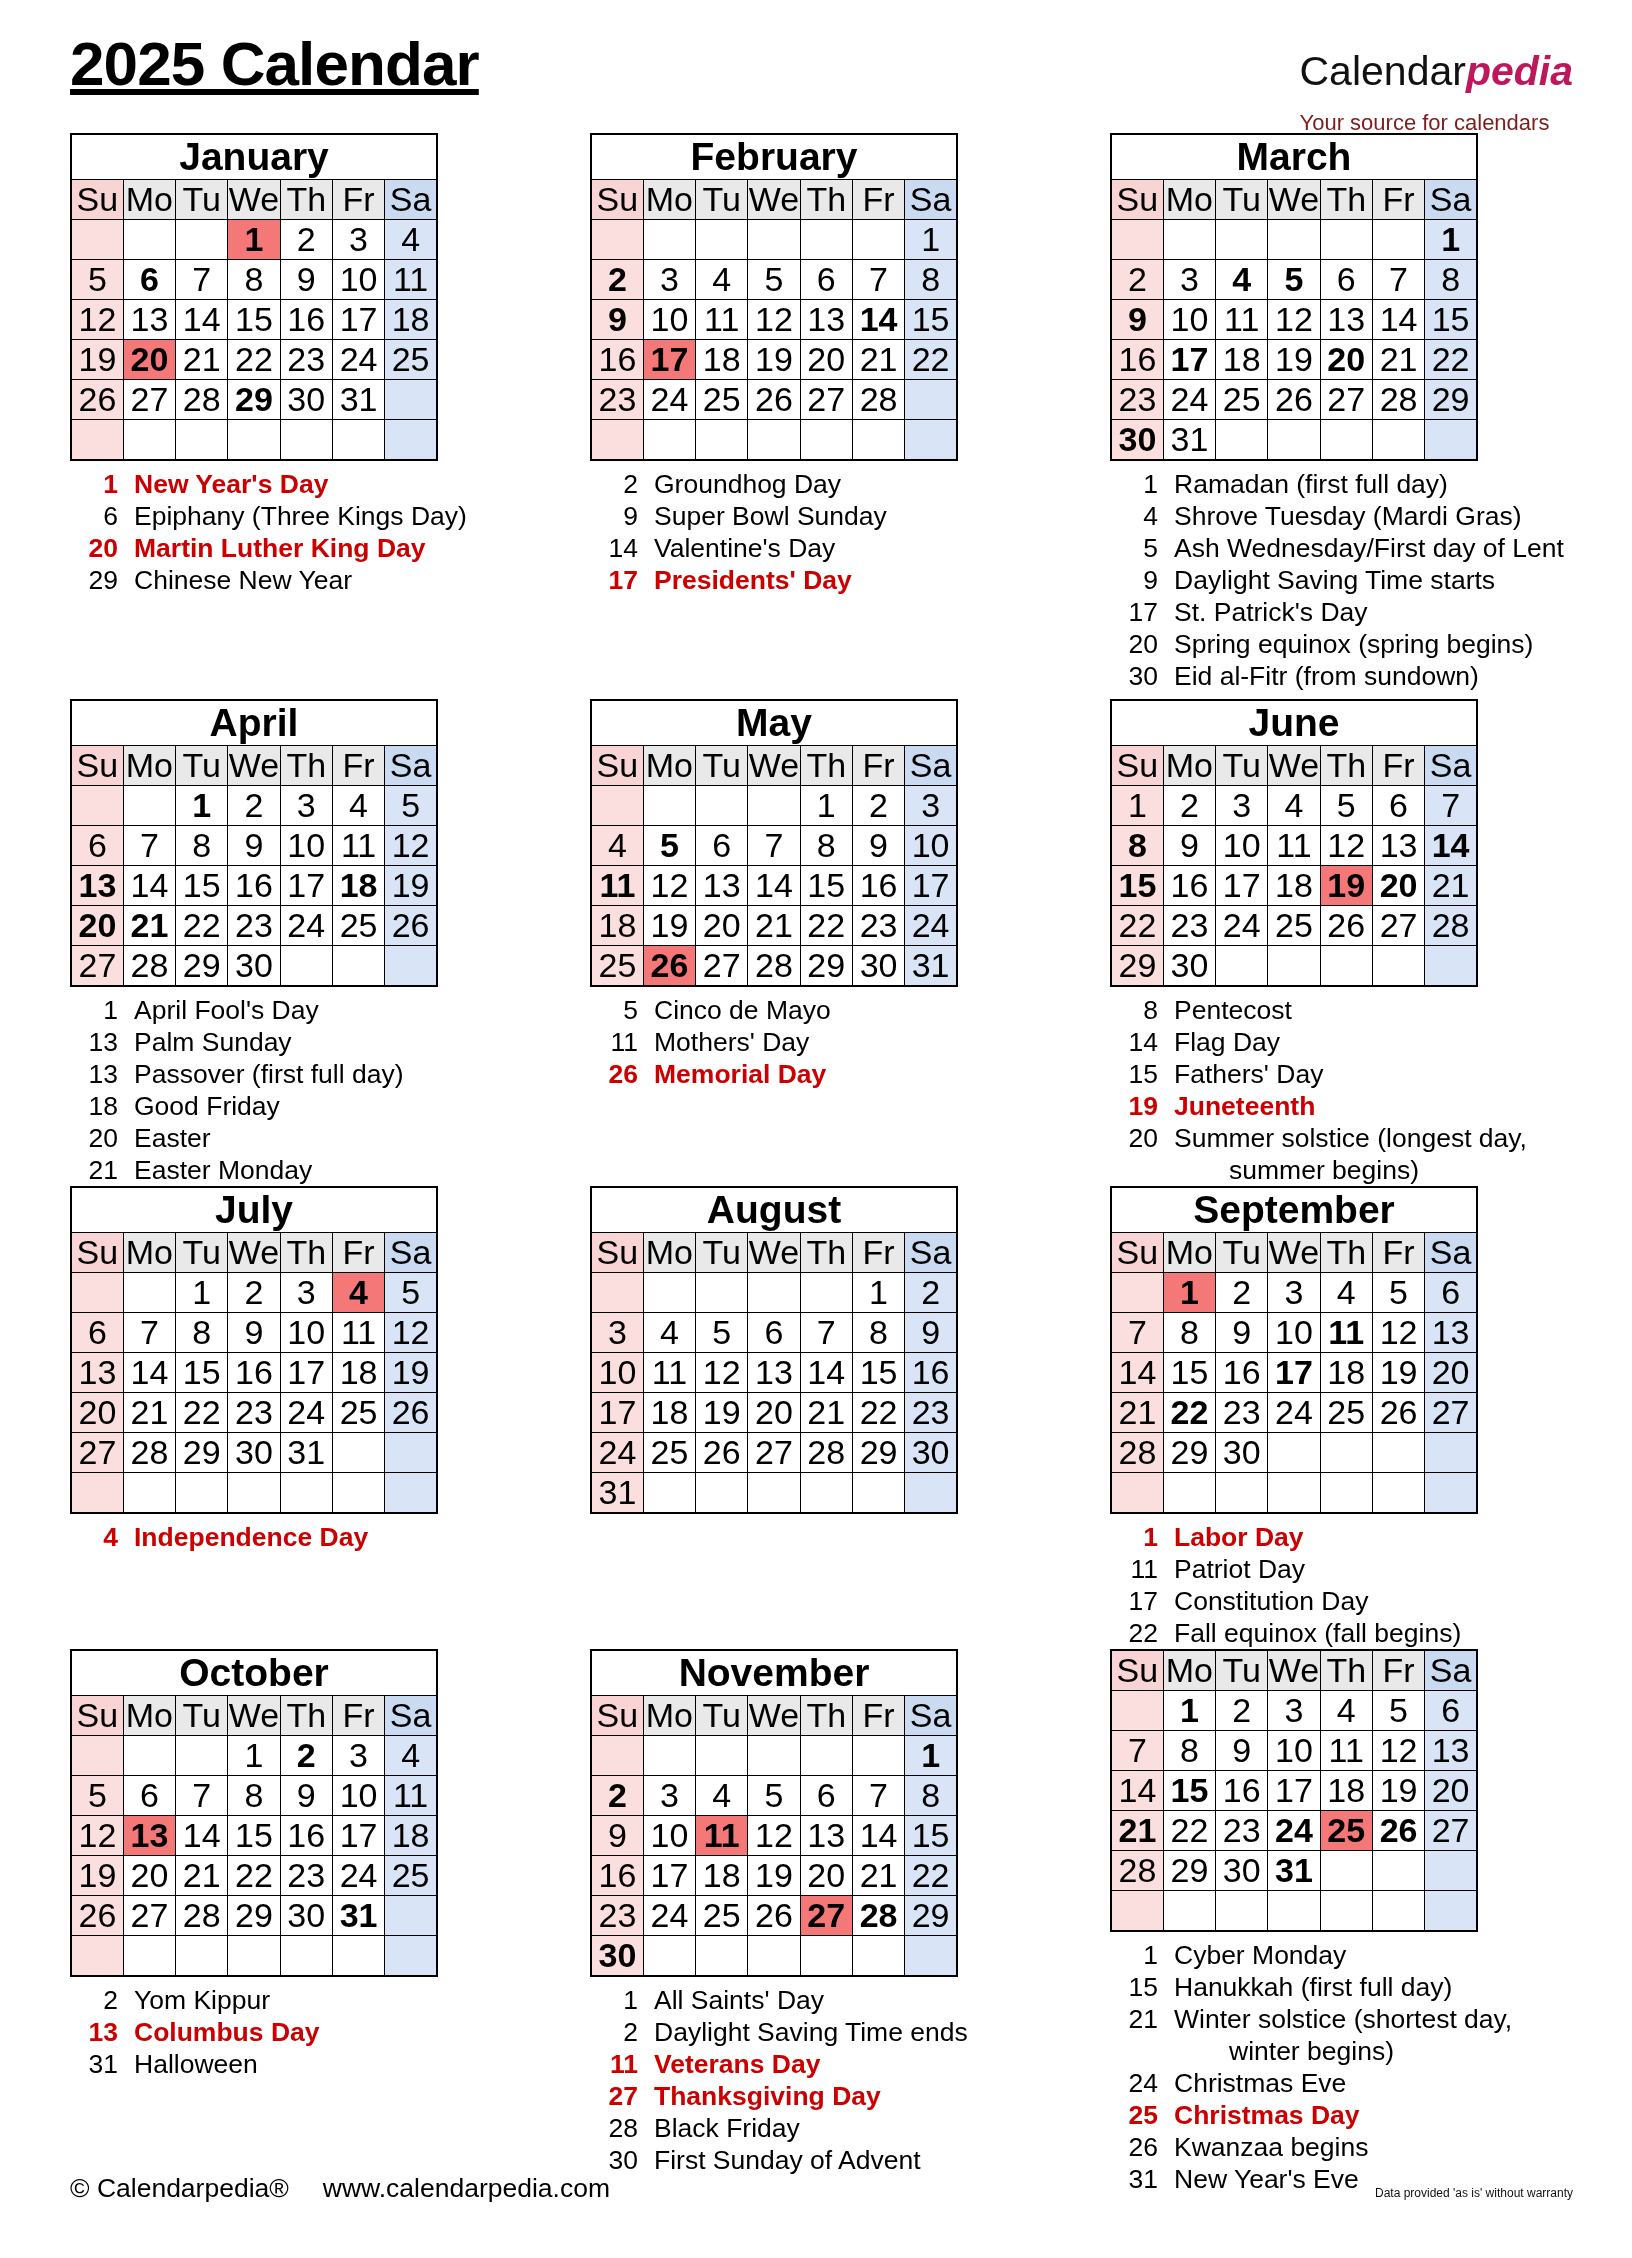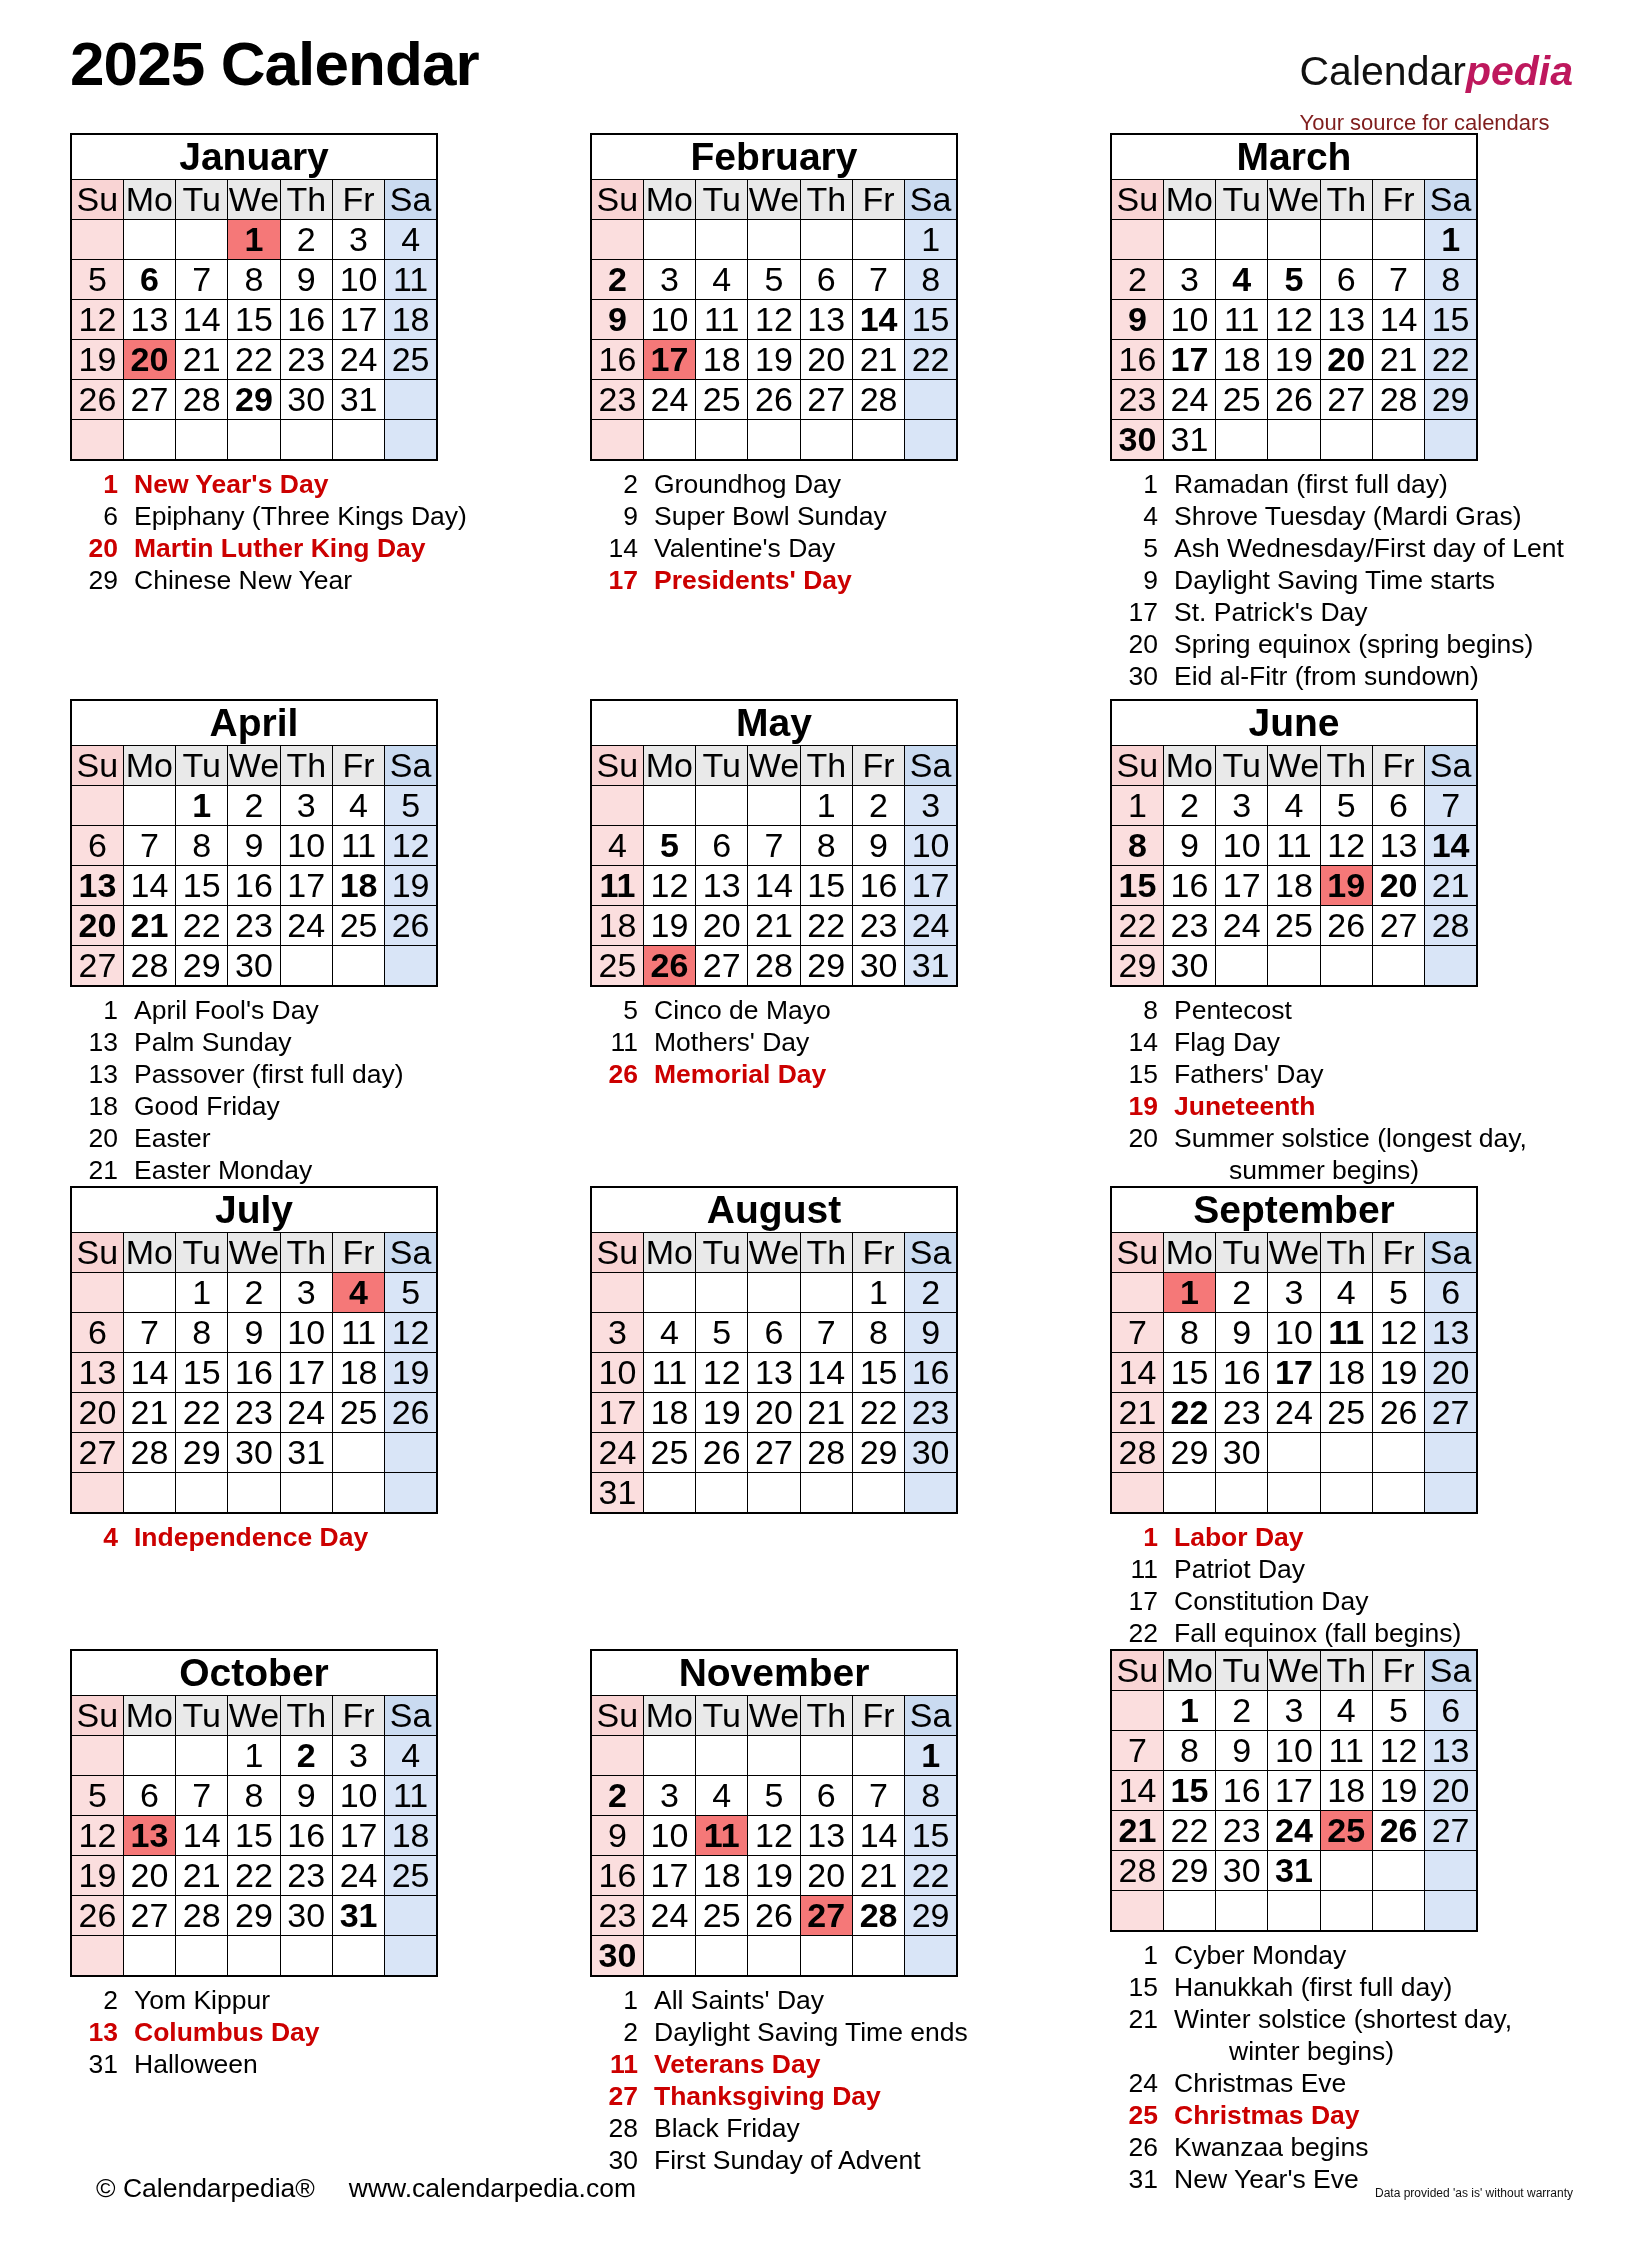--- a/index.html
+++ b/index.html
@@ -5,21 +5,21 @@
   html,body { margin:0; padding:0; background:#ffffff; }
   body {
     width:1632px; height:2258px;
     font-family:"Liberation Sans", sans-serif;
     color:#000;
     position:relative;
     overflow:hidden;
   }
   
   .header { display:flex; justify-content:space-between; padding:30px 59px 0 70px; height:103px; }
-  .page-title { font-size:62px; font-weight:bold; line-height:67px; letter-spacing:-0.9px; }
+  .page-title { font-size:62px; font-weight:bold; line-height:67px; letter-spacing:-0.9px;text-decoration:underline; }
   .logo-block { margin-top:21px; text-align:left; }
   .logo-line { font-size:41px; line-height:41px; }
   .logo-black { color:#111; }
   .logo-red { color:#be185d; font-weight:bold; font-style:italic; }
   .tagline { font-size:22px; line-height:26.5px; color:#7f1d1d; margin-top:18px; }
   
   .months { padding:0 58px 0 70px; }
   .band { display:flex; gap:55px; align-items:flex-start; }
   .band-1 { min-height:566px; }
   .band-2 { min-height:483px; }
@@ -37,21 +37,21 @@
   tr.days td.b { font-weight:bold; }
   tr.days td.hl { background:#f57878 !important; font-weight:bold; }
   
   .holidays { margin-top:7px; font-size:26.5px; line-height:32px; }
   .hrow { display:flex; }
   .hd { width:48px; text-align:right; flex:none; }
   .hn { margin-left:16px; white-space:nowrap; }
   .hn2 { margin-left:71px; }
   .hrow.fed { color:#cc0000; font-weight:bold; }
   
-  .footer { display:flex; justify-content:space-between; align-items:baseline; padding:0 59px 0 96px; margin-top:-22px; }
+  .footer { display:flex; justify-content:space-between; align-items:baseline; padding:0 59px 0 70px; margin-top:-22px; }
   .footer-left { font-size:26.5px; }
   .footer-url { margin-left:34px; }
   .footer-right { font-size:12px; color:#111; }
 </style>
 </head>
 <body>
 
 <div class="header">
   <div class="page-title">2025 Calendar</div>
   <div class="logo-block">

